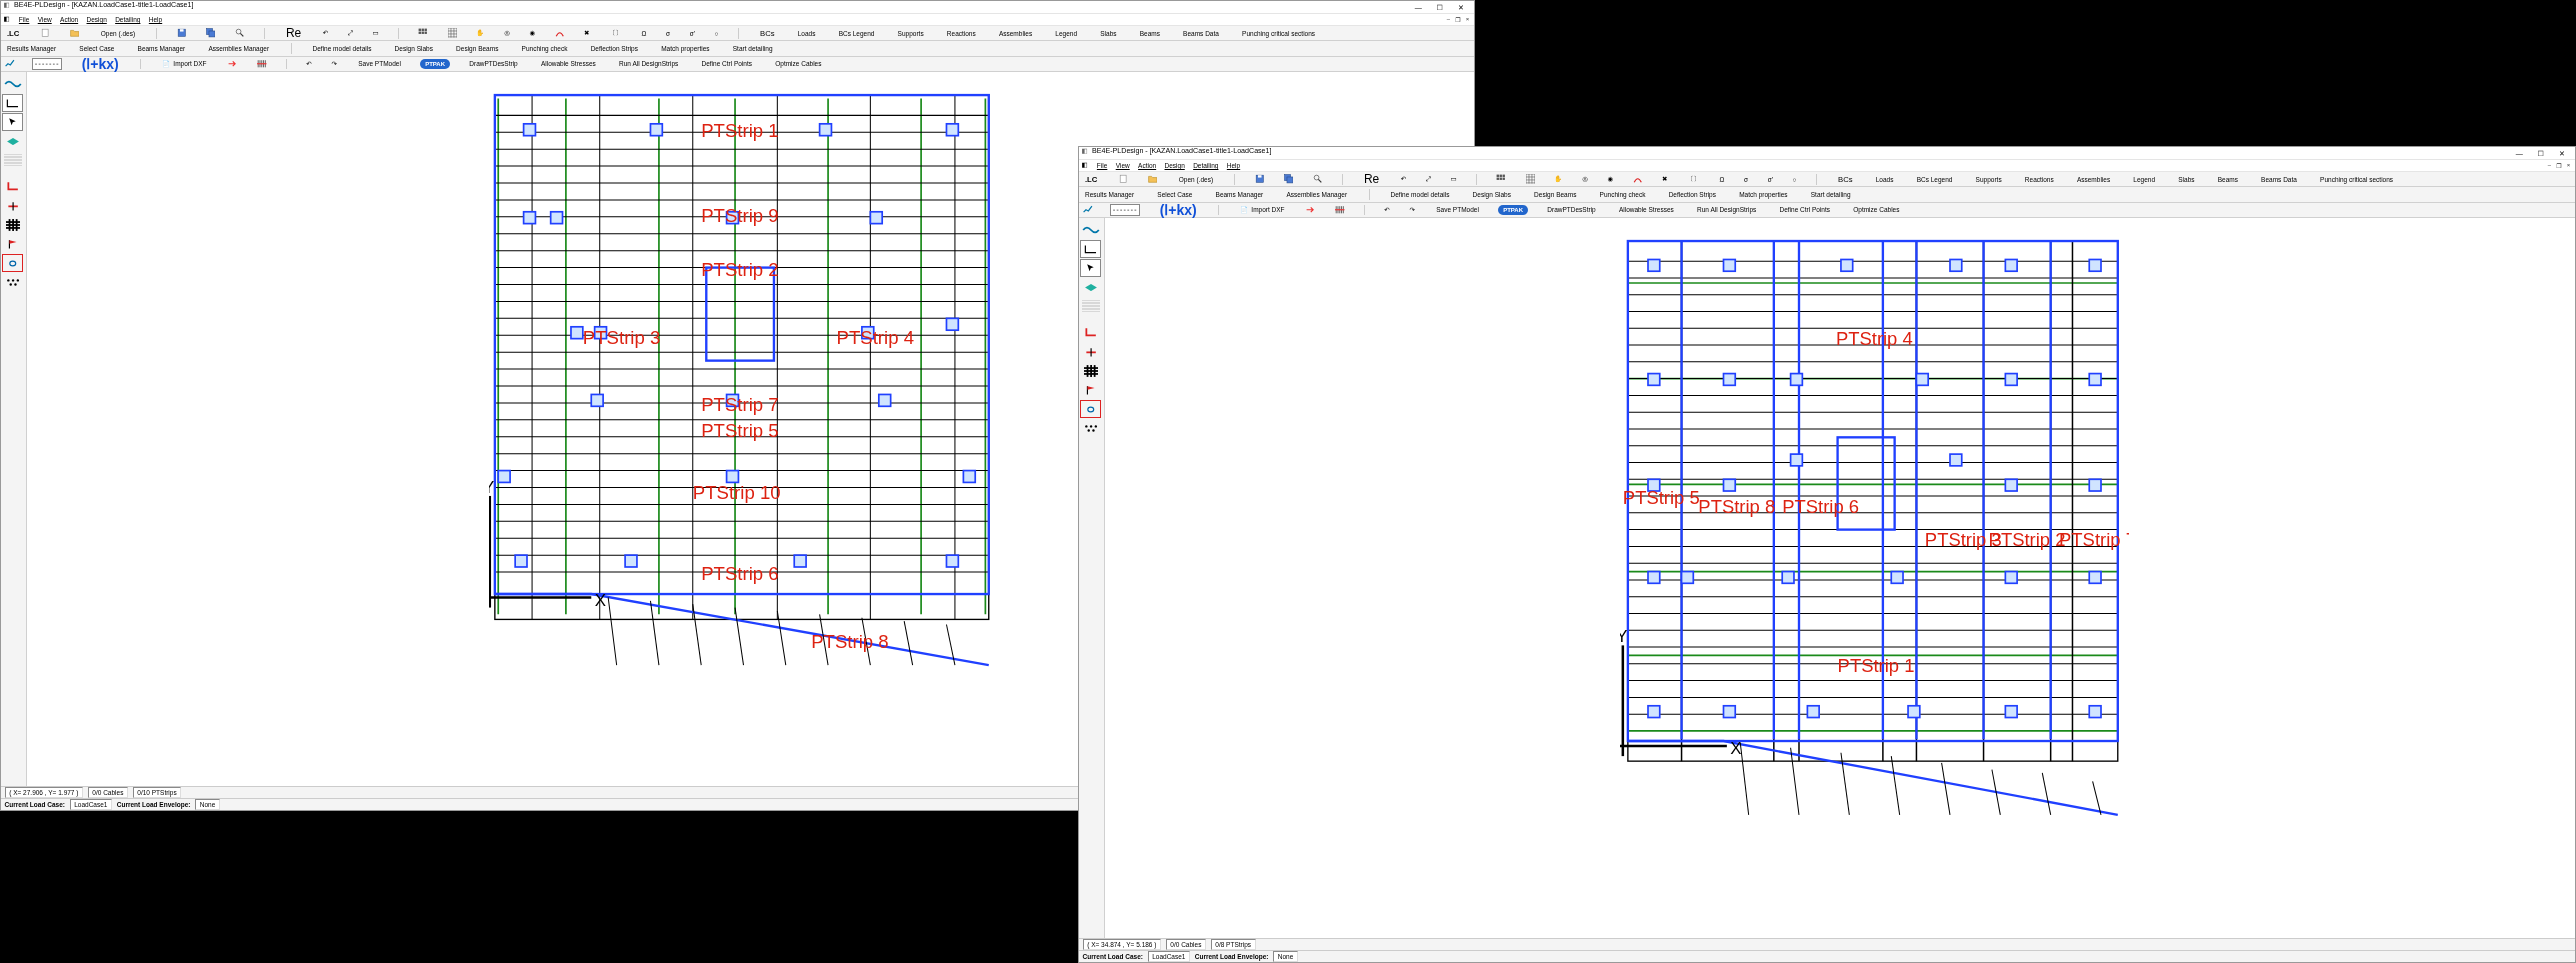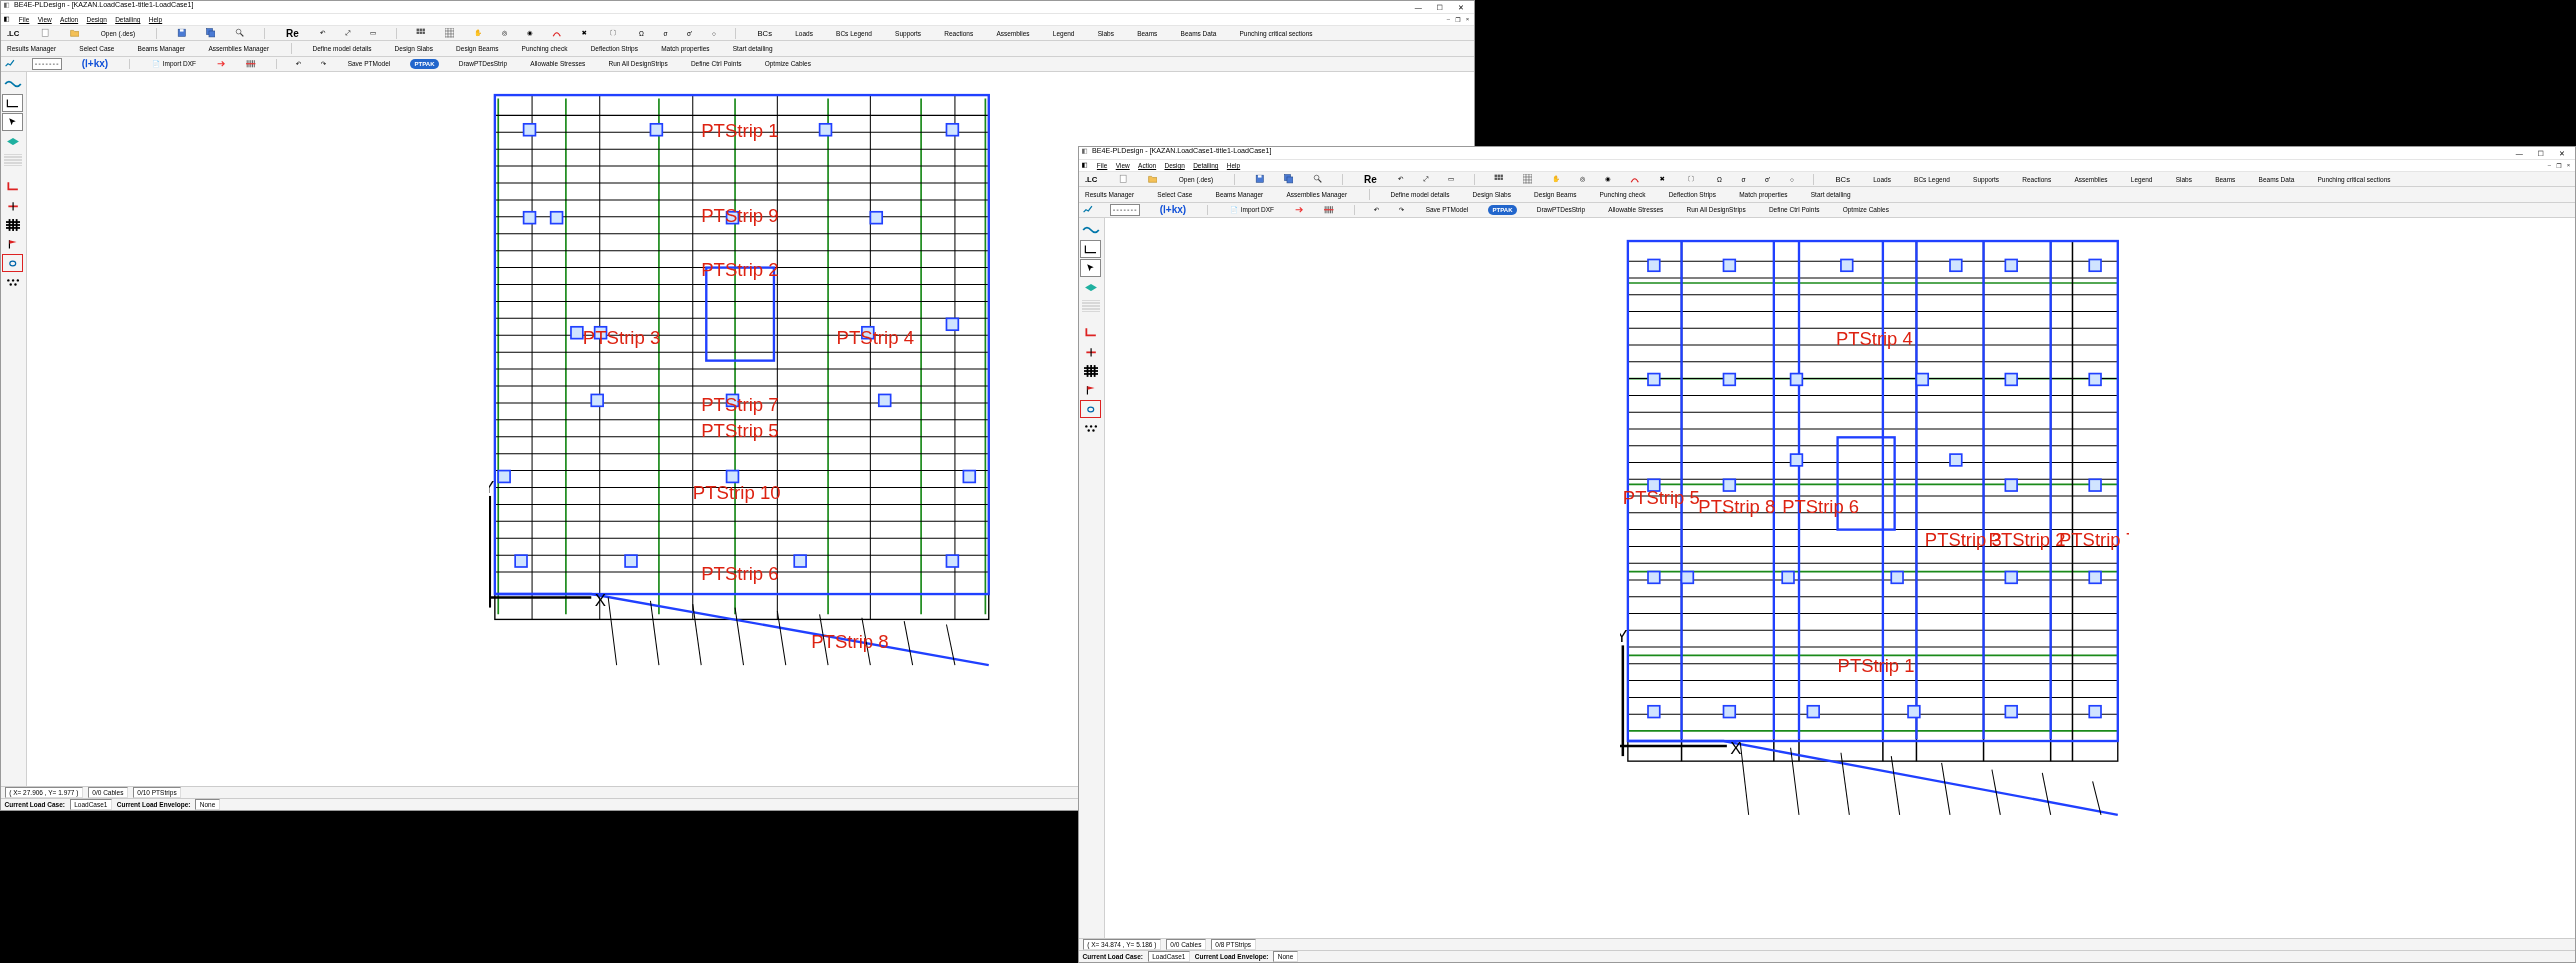--- a/index.html
+++ b/index.html
@@ -41,23 +41,23 @@
     background:#f4f4f4;
     border-bottom:0.6px solid #d0d0d0;
     flex-wrap: nowrap;
     height: 15.4px;
   }
   .tbtn { padding: 1.2px 3.6px; display:inline-flex; align-items:center; gap:1.8px; color:#000; background:transparent; border:none; }
   .tbtn.icon-only { padding: 1.2px 1.8px; }
   .sep { width:0.6px; height:10.7px; background:#ccc; margin:0 1.8px; }
   .small-ic { width:9.5px; height:9.5px; display:inline-flex; align-items:center; justify-content:center; }
   .bold-lc { font-weight:bold; font-size:7.7px; color:#000; }
-  .re { font-weight:bold; color:#000; font-size:10px; }
+  .re { font-weight:normal; color:#000; font-size:12px; }
   .bcs { font-weight:normal; font-size:7.7px; color:#000; }
-  .kplus { font-weight:bold; color:#1050d8; font-size:10px; }
+  .kplus { font-weight:bold; color:#1050d8; font-size:14px; }
   .ptpak { background:#2266cc; color:#fff; border-radius:7.1px; padding:1.8px 4.7px; font-size:6px; font-weight:bold; }
   .content-row { flex:1; display:flex; min-height:0; background:#d946ef; }
   .left-toolbox {
     width: 26px;
     background:#f4f4f4;
     border-right:0.6px solid #d0d0d0;
     display:flex; flex-direction:column; gap:1.2px; padding:2.4px 1.2px;
   }
   .toolbtn { width:21.3px; height:18px; display:flex; align-items:center; justify-content:center; }
   .framed { border:0.6px solid #888; background:#fff; }

